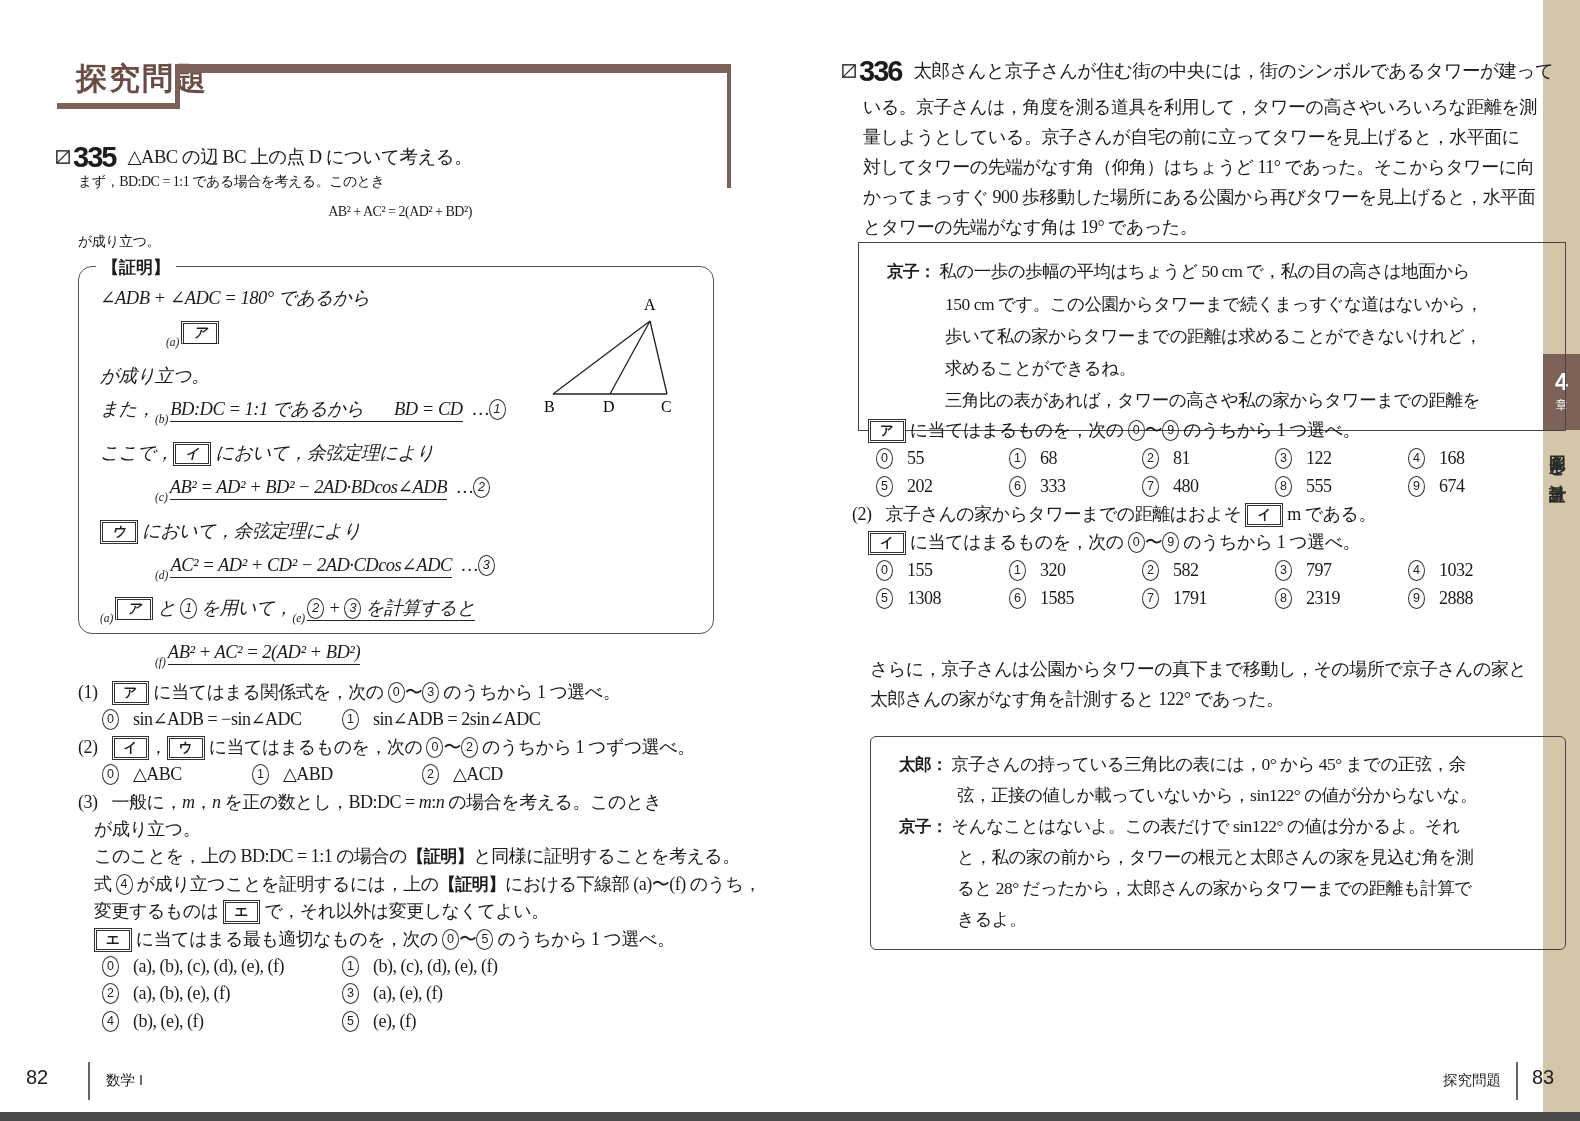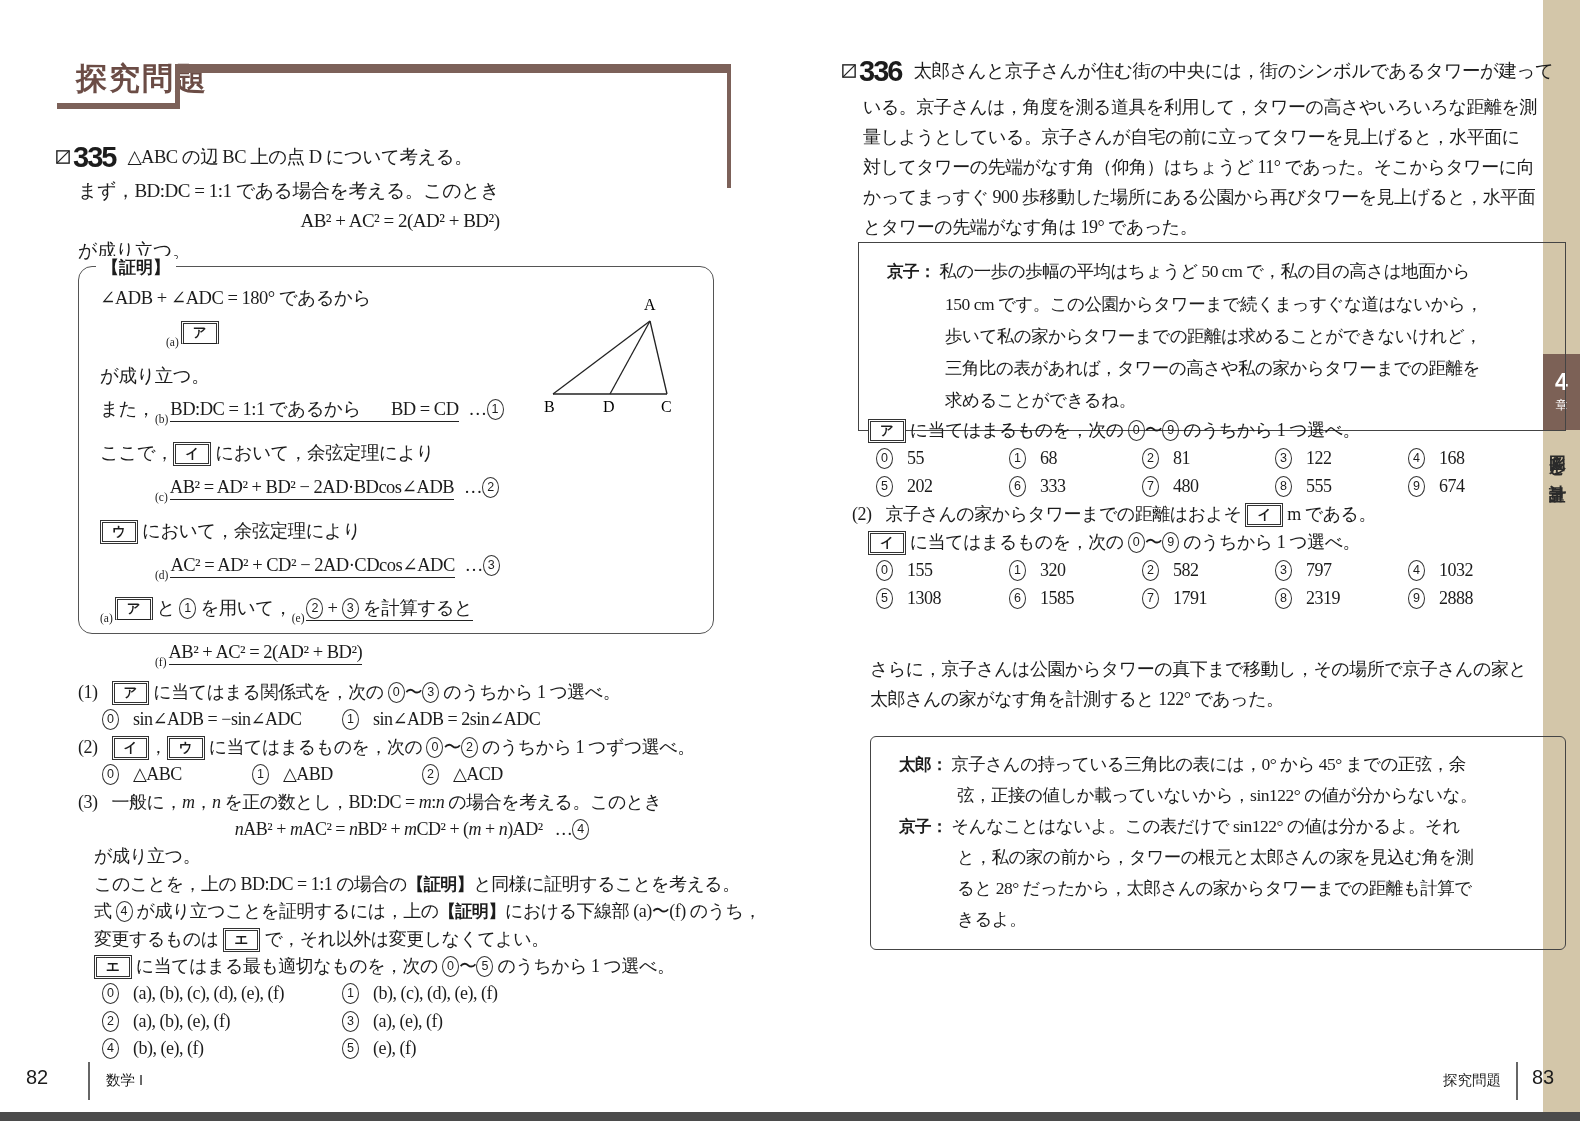--- a/index.html
+++ b/index.html
@@ -24,24 +24,24 @@
   .hd-bar{left:175px;top:64px;width:556px;height:9px;background:#7c6159;}
   .hd-riser{left:175px;top:64px;width:5px;height:45px;background:#7c6159;}
   .hd-under{left:57px;top:103px;width:123px;height:6px;background:#7c6159;}
   .hd-drop{left:727px;top:73px;width:4px;height:115px;background:#7c6159;}
   
   .phead{display:flex;align-items:flex-start;}
   .pmark{width:14px;height:14px;margin-top:8px;flex:0 0 auto;}
   .pnum{font-family:"Liberation Sans","DejaVu Sans",sans-serif;font-weight:bold;font-size:29px;line-height:30px;letter-spacing:-2px;margin:0 12px 0 3px;}
   .ptext{font-size:18.5px;line-height:31px;}
   
-  .l-body{left:78px;top:176px;width:644px;font-size:19px;line-height:30px;}
+  .l-body{left:78px;top:167px;width:644px;font-size:14px;line-height:30px;}
   .proof-box{left:78px;top:266px;width:634px;height:366px;border:1.6px solid #555;border-radius:14px;}
   .proof-label{left:96px;top:256px;background:#fff;padding:0 6px;font-family:"Liberation Sans","DejaVu Sans",sans-serif;font-weight:bold;font-size:17px;}
-  .proof-lines{left:100px;top:282px;width:470px;font-size:18.5px;line-height:33.8px;}
+  .proof-lines{left:100px;top:282px;width:470px;font-size:18.5px;line-height:33.8px;font-style:italic;}
   .tri-svg{left:540px;top:290px;}
   .questions335{left:78px;top:644px;width:668px;font-size:18px;line-height:27.4px;margin-top:35px;}
   .body336{left:863px;top:92px;width:660px;font-size:18px;line-height:30px;}
   .dlg-box{border:1.2px solid #444;font-size:17.5px;line-height:32px;padding:12px 16px 14px 28px;}
   .kyoko{left:858px;top:242px;width:662px;}
   .taro{left:870px;top:736px;width:650px;line-height:31px;border-radius:6px;}
   .q336{left:852px;top:416px;width:672px;font-size:18px;line-height:28px;}
   .more336{left:870px;top:654px;width:654px;font-size:18px;line-height:30px;}
   
   .kbox{
@@ -132,21 +132,20 @@
   <text x="63" y="122" font-size="16">D</text>
   <text x="121" y="122" font-size="16">C</text>
 </svg>
 
 <div class="abs questions335 jp">
     <div class="line"><span>(1)</span><span class="sp" style="width: 14px;"></span><span class="kbox">ア</span><span> に当てはまる関係式を，次の </span><span class="circ">0</span><span>〜</span><span class="circ">3</span><span> のうちから 1 つ選べ。</span></div>
     <div class="line ch"><span class="col" style="width: 240px;"><span class="circ">0</span><span class="sp" style="width: 14px;"></span><span>sin∠ADB = −sin∠ADC</span></span><span class=""><span class="circ">1</span><span class="sp" style="width: 14px;"></span><span>sin∠ADB = 2sin∠ADC</span></span></div>
     <div class="line"><span>(2)</span><span class="sp" style="width: 14px;"></span><span class="kbox">イ</span><span>，</span><span class="kbox">ウ</span><span> に当てはまるものを，次の </span><span class="circ">0</span><span>〜</span><span class="circ">2</span><span> のうちから 1 つずつ選べ。</span></div>
     <div class="line ch"><span class="col" style="width: 150px;"><span class="circ">0</span><span class="sp" style="width: 14px;"></span><span>△ABC</span></span><span class="col" style="width: 170px;"><span class="circ">1</span><span class="sp" style="width: 14px;"></span><span>△ABD</span></span><span class=""><span class="circ">2</span><span class="sp" style="width: 14px;"></span><span>△ACD</span></span></div>
     <div class="line"><span>(3)</span><span class="sp" style="width: 14px;"></span><span>一般に，</span><span class="s-i">m</span><span>，</span><span class="s-i">n</span><span> を正の数とし，BD:DC = </span><span class="s-i">m</span><span>:</span><span class="s-i">n</span><span> の場合を考える。このとき</span></div>
-    <div class="line center"><span class="s-i">n</span><span>AB² + </span><span class="s-i">m</span><span>AC² = </span><span class="s-i">n</span><span>BD² + </span><span class="s-i">m</span><span>CD² + (</span><span class="s-i">m</span><span> + </span><span class="s-i">n</span><span>)AD²</span><span class="sp" style="width: 12px;"></span><span>…</span><span class="circ">4</span></div>
     <div class="line ind"><span>が成り立つ。</span></div>
     <div class="line ind"><span>このことを，上の BD:DC = 1:1 の場合の</span><span class="s-bs">【証明】</span><span>と同様に証明することを考える。</span></div>
     <div class="line ind"><span>式 </span><span class="circ">4</span><span> が成り立つことを証明するには，上の</span><span class="s-bs">【証明】</span><span>における下線部 (a)〜(f) のうち，</span></div>
     <div class="line ind"><span>変更するものは </span><span class="kbox">エ</span><span> で，それ以外は変更しなくてよい。</span></div>
     <div class="line ind"><span class="kbox">エ</span><span> に当てはまる最も適切なものを，次の </span><span class="circ">0</span><span>〜</span><span class="circ">5</span><span> のうちから 1 つ選べ。</span></div>
     <div class="line ch"><span class="col" style="width: 240px;"><span class="circ">0</span><span class="sp" style="width: 14px;"></span><span>(a), (b), (c), (d), (e), (f)</span></span><span class=""><span class="circ">1</span><span class="sp" style="width: 14px;"></span><span>(b), (c), (d), (e), (f)</span></span></div>
     <div class="line ch"><span class="col" style="width: 240px;"><span class="circ">2</span><span class="sp" style="width: 14px;"></span><span>(a), (b), (e), (f)</span></span><span class=""><span class="circ">3</span><span class="sp" style="width: 14px;"></span><span>(a), (e), (f)</span></span></div>
     <div class="line ch"><span class="col" style="width: 240px;"><span class="circ">4</span><span class="sp" style="width: 14px;"></span><span>(b), (e), (f)</span></span><span class=""><span class="circ">5</span><span class="sp" style="width: 14px;"></span><span>(e), (f)</span></span></div>
   </div>
 
@@ -165,22 +164,22 @@
     <div class="line"><span>量しようとしている。京子さんが自宅の前に立ってタワーを見上げると，水平面に</span></div>
     <div class="line"><span>対してタワーの先端がなす角（仰角）はちょうど 11° であった。そこからタワーに向</span></div>
     <div class="line"><span>かってまっすぐ 900 歩移動した場所にある公園から再びタワーを見上げると，水平面</span></div>
     <div class="line"><span>とタワーの先端がなす角は 19° であった。</span></div>
   </div>
 
 <div class="abs dlg-box kyoko jp">
     <div class="line"><span class="s-spk">京子：</span><span>私の一歩の歩幅の平均はちょうど 50 cm で，私の目の高さは地面から</span></div>
     <div class="line dlg-ind"><span>150 cm です。この公園からタワーまで続くまっすぐな道はないから，</span></div>
     <div class="line dlg-ind"><span>歩いて私の家からタワーまでの距離は求めることができないけれど，</span></div>
+    <div class="line dlg-ind"><span>求めることができるね。</span></div>
     <div class="line dlg-ind"><span>三角比の表があれば，タワーの高さや私の家からタワーまでの距離を</span></div>
-    <div class="line dlg-ind"><span>求めることができるね。</span></div>
   </div>
 
 <div class="abs q336 jp">
     <div class="line ind"><span class="kbox">ア</span><span> に当てはまるものを，次の </span><span class="circ">0</span><span>〜</span><span class="circ">9</span><span> のうちから 1 つ選べ。</span></div>
     <div class="line ch"><span class="col" style="width: 133px;"><span class="circ">0</span><span class="sp" style="width: 14px;"></span><span>55</span></span><span class="col" style="width: 133px;"><span class="circ">1</span><span class="sp" style="width: 14px;"></span><span>68</span></span><span class="col" style="width: 133px;"><span class="circ">2</span><span class="sp" style="width: 14px;"></span><span>81</span></span><span class="col" style="width: 133px;"><span class="circ">3</span><span class="sp" style="width: 14px;"></span><span>122</span></span><span class=""><span class="circ">4</span><span class="sp" style="width: 14px;"></span><span>168</span></span></div>
     <div class="line ch"><span class="col" style="width: 133px;"><span class="circ">5</span><span class="sp" style="width: 14px;"></span><span>202</span></span><span class="col" style="width: 133px;"><span class="circ">6</span><span class="sp" style="width: 14px;"></span><span>333</span></span><span class="col" style="width: 133px;"><span class="circ">7</span><span class="sp" style="width: 14px;"></span><span>480</span></span><span class="col" style="width: 133px;"><span class="circ">8</span><span class="sp" style="width: 14px;"></span><span>555</span></span><span class=""><span class="circ">9</span><span class="sp" style="width: 14px;"></span><span>674</span></span></div>
     <div class="line"><span>(2)</span><span class="sp" style="width: 14px;"></span><span>京子さんの家からタワーまでの距離はおよそ </span><span class="kbox">イ</span><span> m である。</span></div>
     <div class="line ind"><span class="kbox">イ</span><span> に当てはまるものを，次の </span><span class="circ">0</span><span>〜</span><span class="circ">9</span><span> のうちから 1 つ選べ。</span></div>
     <div class="line ch"><span class="col" style="width: 133px;"><span class="circ">0</span><span class="sp" style="width: 14px;"></span><span>155</span></span><span class="col" style="width: 133px;"><span class="circ">1</span><span class="sp" style="width: 14px;"></span><span>320</span></span><span class="col" style="width: 133px;"><span class="circ">2</span><span class="sp" style="width: 14px;"></span><span>582</span></span><span class="col" style="width: 133px;"><span class="circ">3</span><span class="sp" style="width: 14px;"></span><span>797</span></span><span class=""><span class="circ">4</span><span class="sp" style="width: 14px;"></span><span>1032</span></span></div>
     <div class="line ch"><span class="col" style="width: 133px;"><span class="circ">5</span><span class="sp" style="width: 14px;"></span><span>1308</span></span><span class="col" style="width: 133px;"><span class="circ">6</span><span class="sp" style="width: 14px;"></span><span>1585</span></span><span class="col" style="width: 133px;"><span class="circ">7</span><span class="sp" style="width: 14px;"></span><span>1791</span></span><span class="col" style="width: 133px;"><span class="circ">8</span><span class="sp" style="width: 14px;"></span><span>2319</span></span><span class=""><span class="circ">9</span><span class="sp" style="width: 14px;"></span><span>2888</span></span></div>

